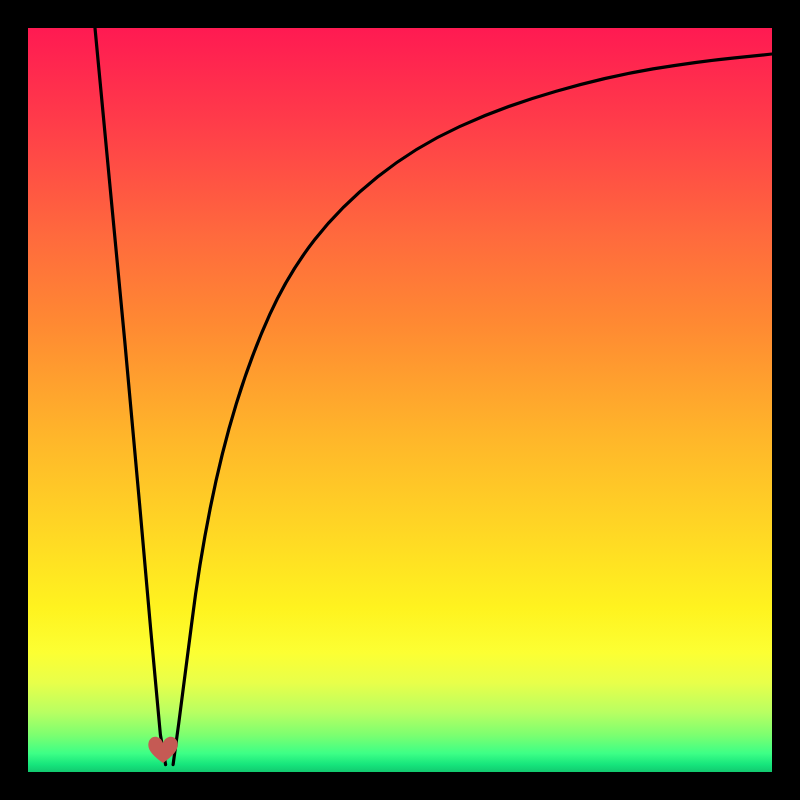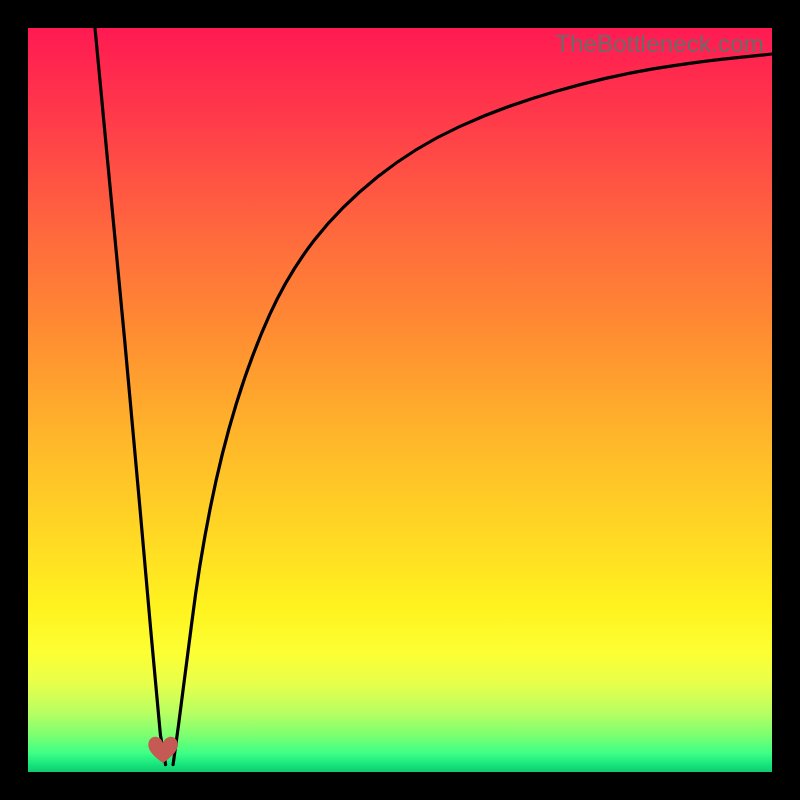--- a/index.html
+++ b/index.html
@@ -65,21 +65,20 @@
     height: 30px;
     filter: drop-shadow(0 0 0 rgba(0,0,0,0));
   }
 </style>
 </head>
 <body>
 
 <div class="frame">
   <div class="plot"></div>
 
-  <div class="watermark">TheBottleneck.com</div>
 
   <svg class="curves" viewBox="0 0 744 744" preserveAspectRatio="none">
     <path d="M67.0 0.0 L81.8 156.2 L96.7 312.5 L111.6 476.2 L122.8 602.6 L132.4 706.8 L137.6 736.6" id="path-left" fill="none" stroke-width="3.2" stroke-linecap="round" stroke="#000000"></path>
     <path d="M145.1 736.6 Q 145.1 736.6 150.7 695.6 Q 156.2 654.7 163.7 595.2 Q 171.1 535.7 182.3 479.9 Q 193.4 424.1 208.3 375.7 Q 223.2 327.4 241.8 286.4 Q 260.4 245.5 286.4 212.0 Q 312.5 178.6 349.7 148.8 Q 386.9 119.0 431.5 98.6 Q 476.2 78.1 528.2 63.2 Q 580.3 48.4 625.0 40.9 Q 669.6 33.5 706.8 29.8 L 744.0 26.0" id="path-right" fill="none" stroke-width="3.2" stroke-linecap="round" stroke="#000000"></path>
   </svg>
 
   <svg class="heart" viewBox="0 0 34 30" id="heart-marker" style="left: 117.664px; top: 705.632px;">
     <path d="M17 29 C 7 22, 0 15, 3 7 C 6 0, 15 2, 17 9 C 19 2, 28 0, 31 7 C 34 15, 27 22, 17 29 Z" id="heart-path" fill="#c55a54"></path>
   </svg>
 </div>

